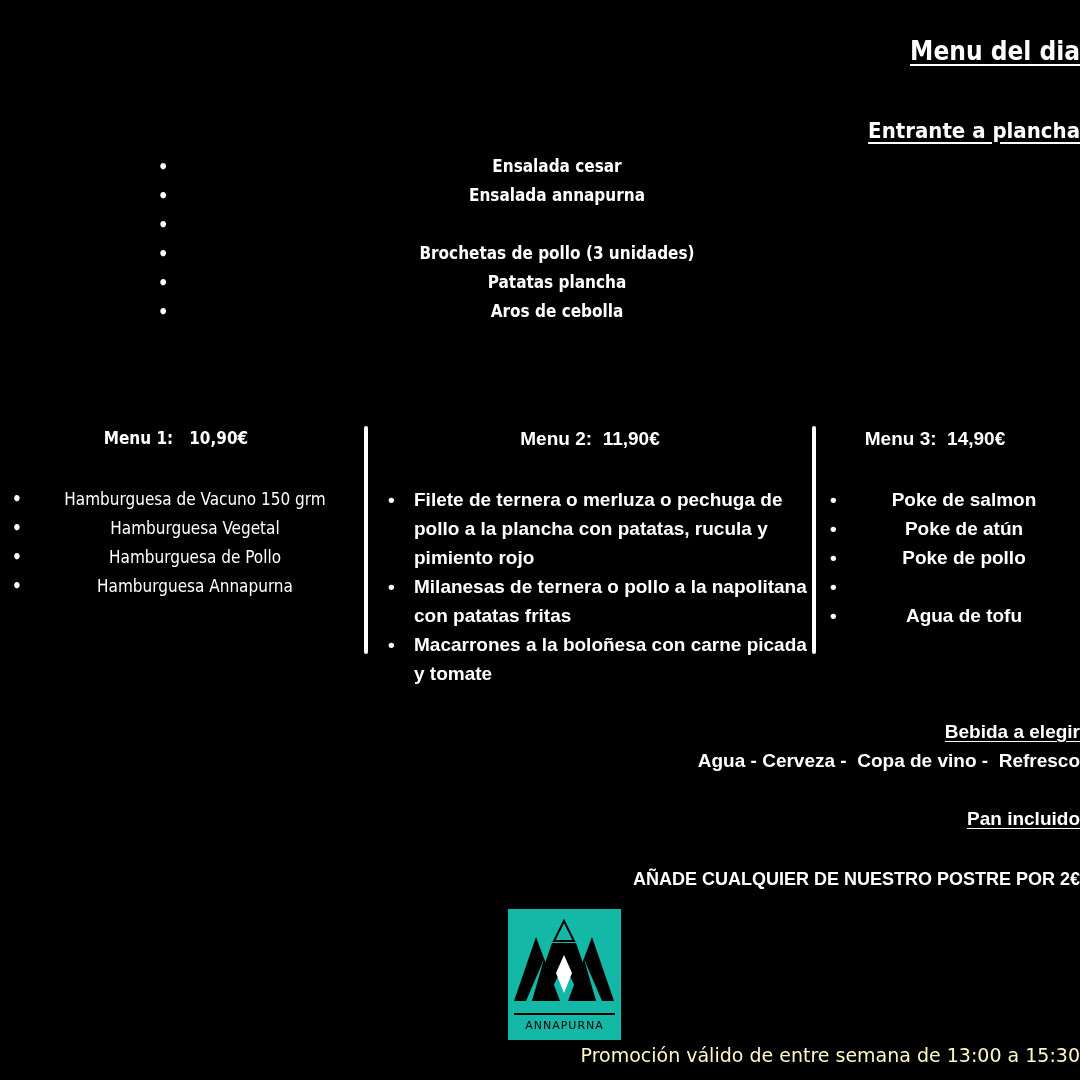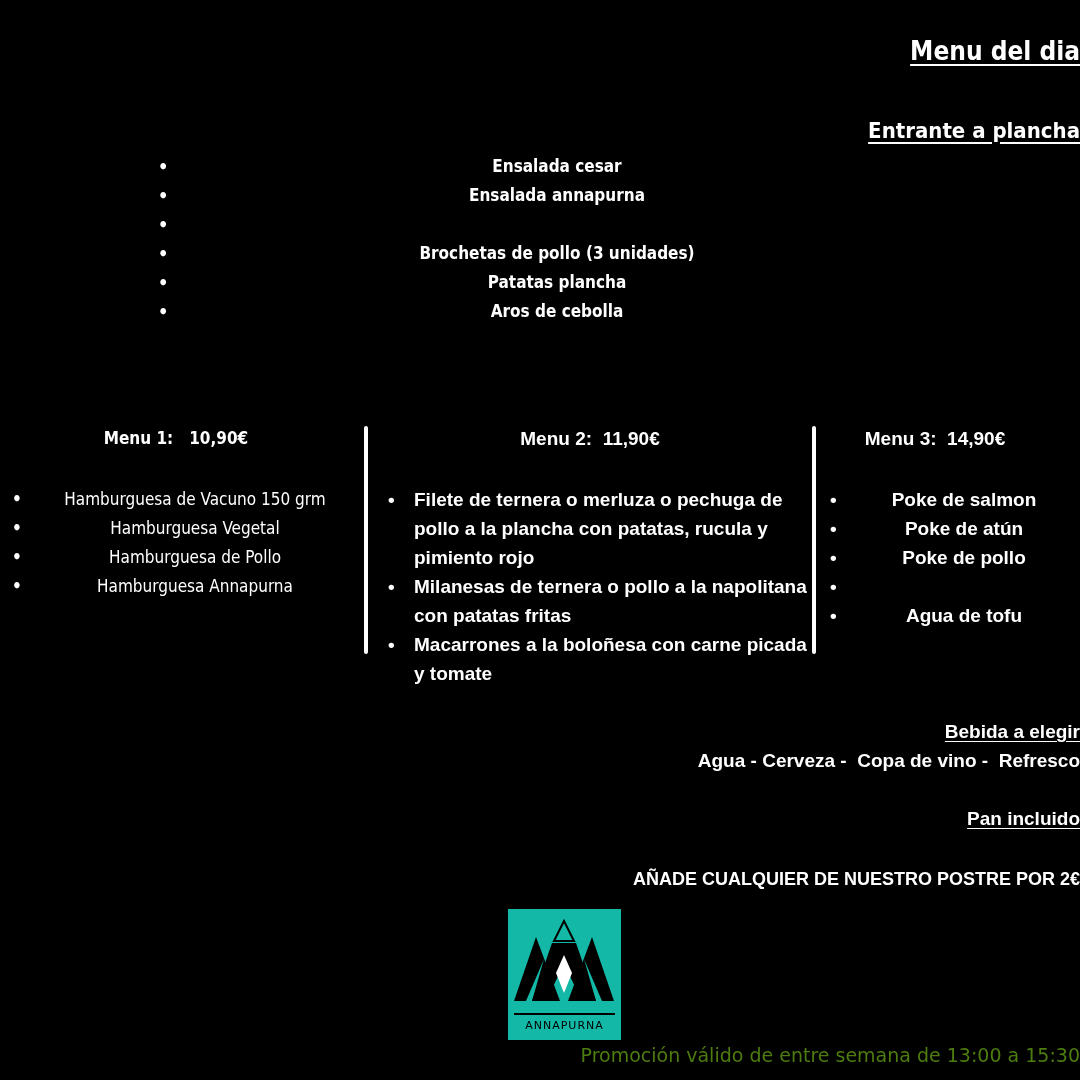--- a/index.html
+++ b/index.html
@@ -54,21 +54,21 @@
     box-sizing:border-box;
     margin-left:24px;
   }
   .logo svg { display:block; }
   .logo-text {
     position:absolute; left:0; top:110px; width:113px; text-align:center;
     font-size:11px; color:#000; letter-spacing:1px; font-family:"DejaVu Sans",sans-serif;
   }
   .logo-rule { position:absolute; left:6px; right:6px; top:104px; height:2px; background:#000; }
 
-  .footer { top:1044px; font-size:19px; color:#4d7c0f; font-family:"DejaVu Sans",sans-serif; font-weight:normal; }
+  .footer { top:1044px; font-size:19px; color:#fef9c3; font-family:"DejaVu Sans",sans-serif; font-weight:normal; }
 </style>
 </head>
 <body>
 
 <h1 class="abs center-x title" style="margin:0;">Menu del dia</h1>
 
 <h2 class="abs center-x starter-heading" style="margin:0;">Entrante a plancha</h2>
 
 <ul class="abs starters">
   <li><span class="bullet">•</span><span class="txt">Ensalada cesar</span></li>

